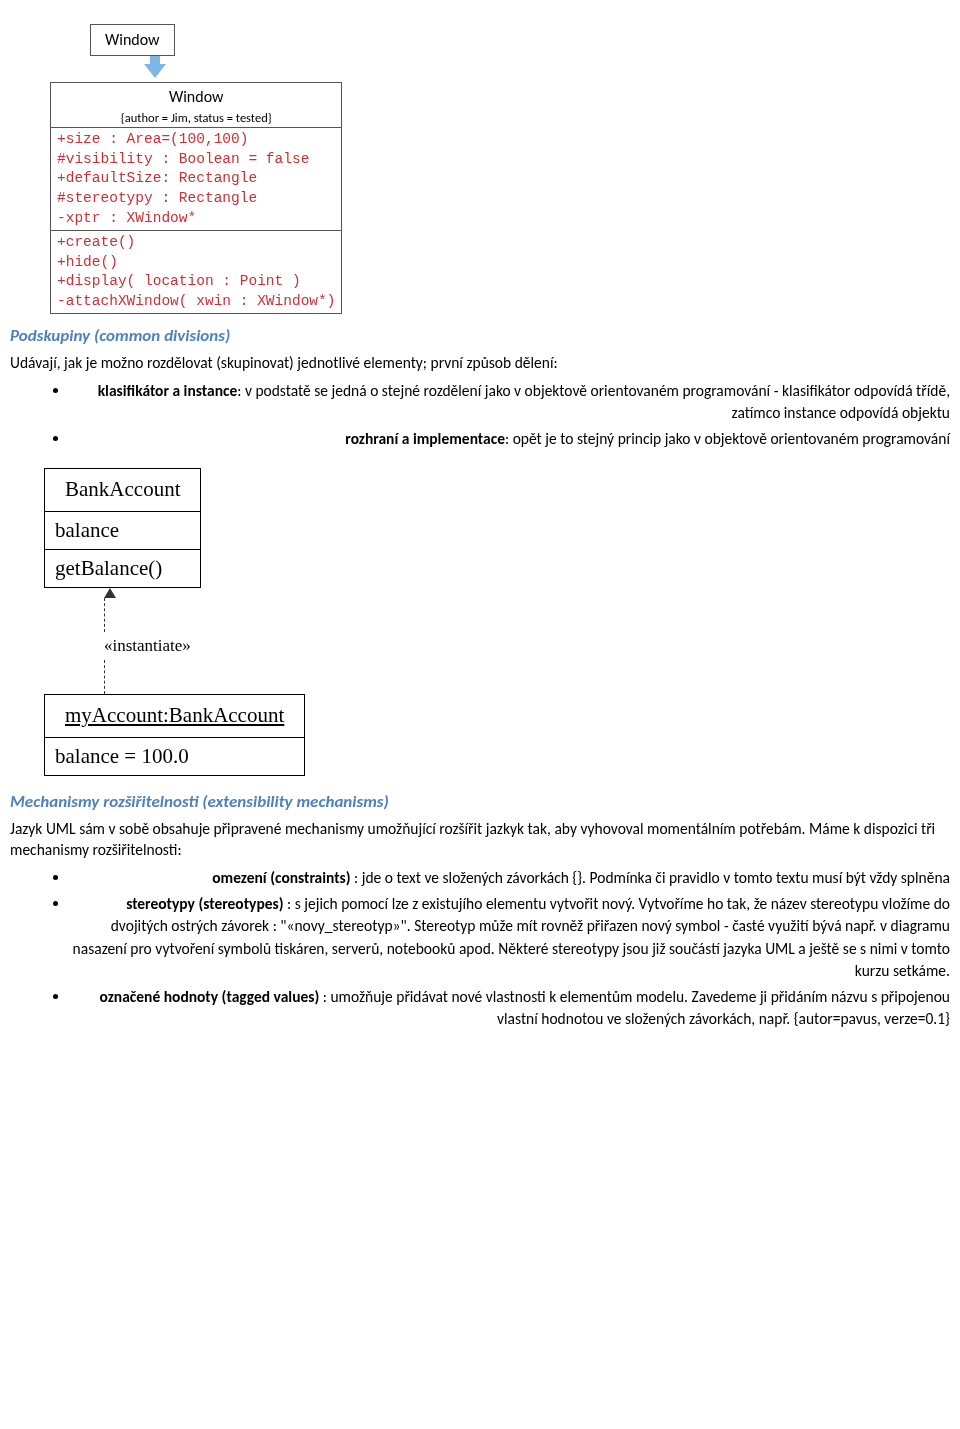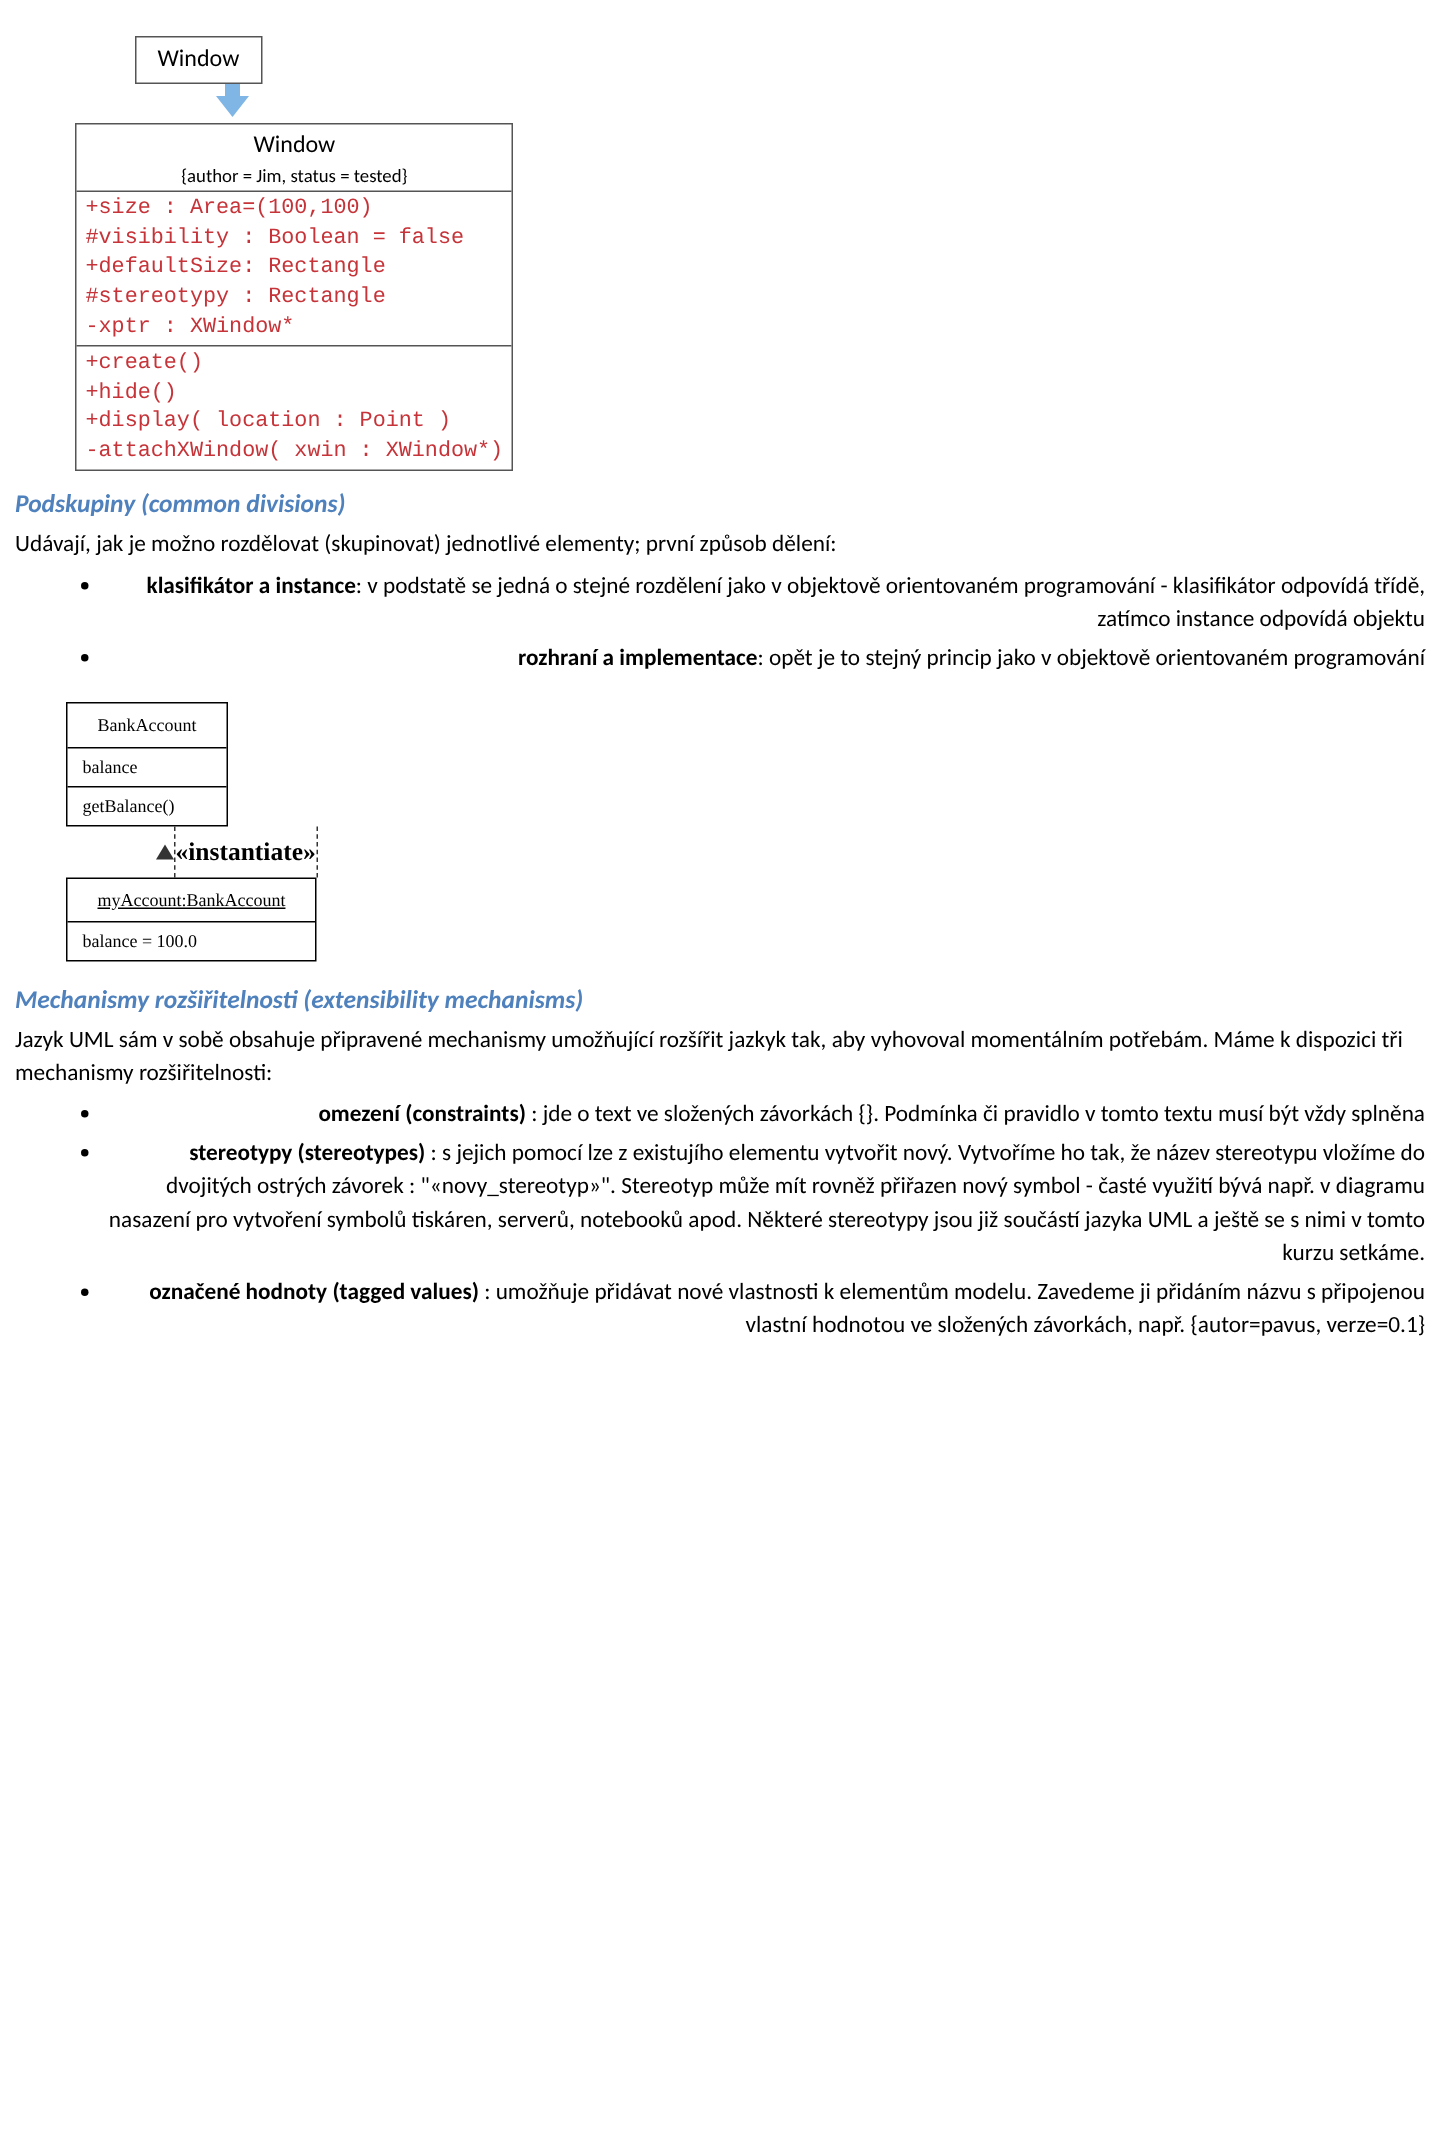--- a/index.html
+++ b/index.html
@@ -75,35 +75,34 @@
     line-height: 1.45;
   }
   .bold { font-weight: bold; }
   p { margin: 4px 0; }
 
   
   .bank-box {
     border: 1px solid #000;
     display: inline-block;
     font-family: "Times New Roman", serif;
-    font-size: 12px;
+    font-size: 21px;
   }
   .bank-row {
     border-top: 1px solid #000;
     padding: 4px 10px;
   }
   .bank-row:first-child { border-top: none; }
   .bank-title { text-align: center; padding: 6px 20px; }
   .underline { text-decoration: underline; }
   .instantiate-block {
     display: flex;
-    flex-direction: row;
-    align-items: center;
+    flex-direction: column;
+    align-items: flex-start;
     margin-left: 60px;
-    font-weight: bold;
   }
   .dashed-line {
     border-left: 1.5px dashed #333;
     height: 34px;
   }
   .open-arrowhead {
     width: 0; height: 0;
     border-left: 6px solid transparent;
     border-right: 6px solid transparent;
     border-bottom: 10px solid #333;

